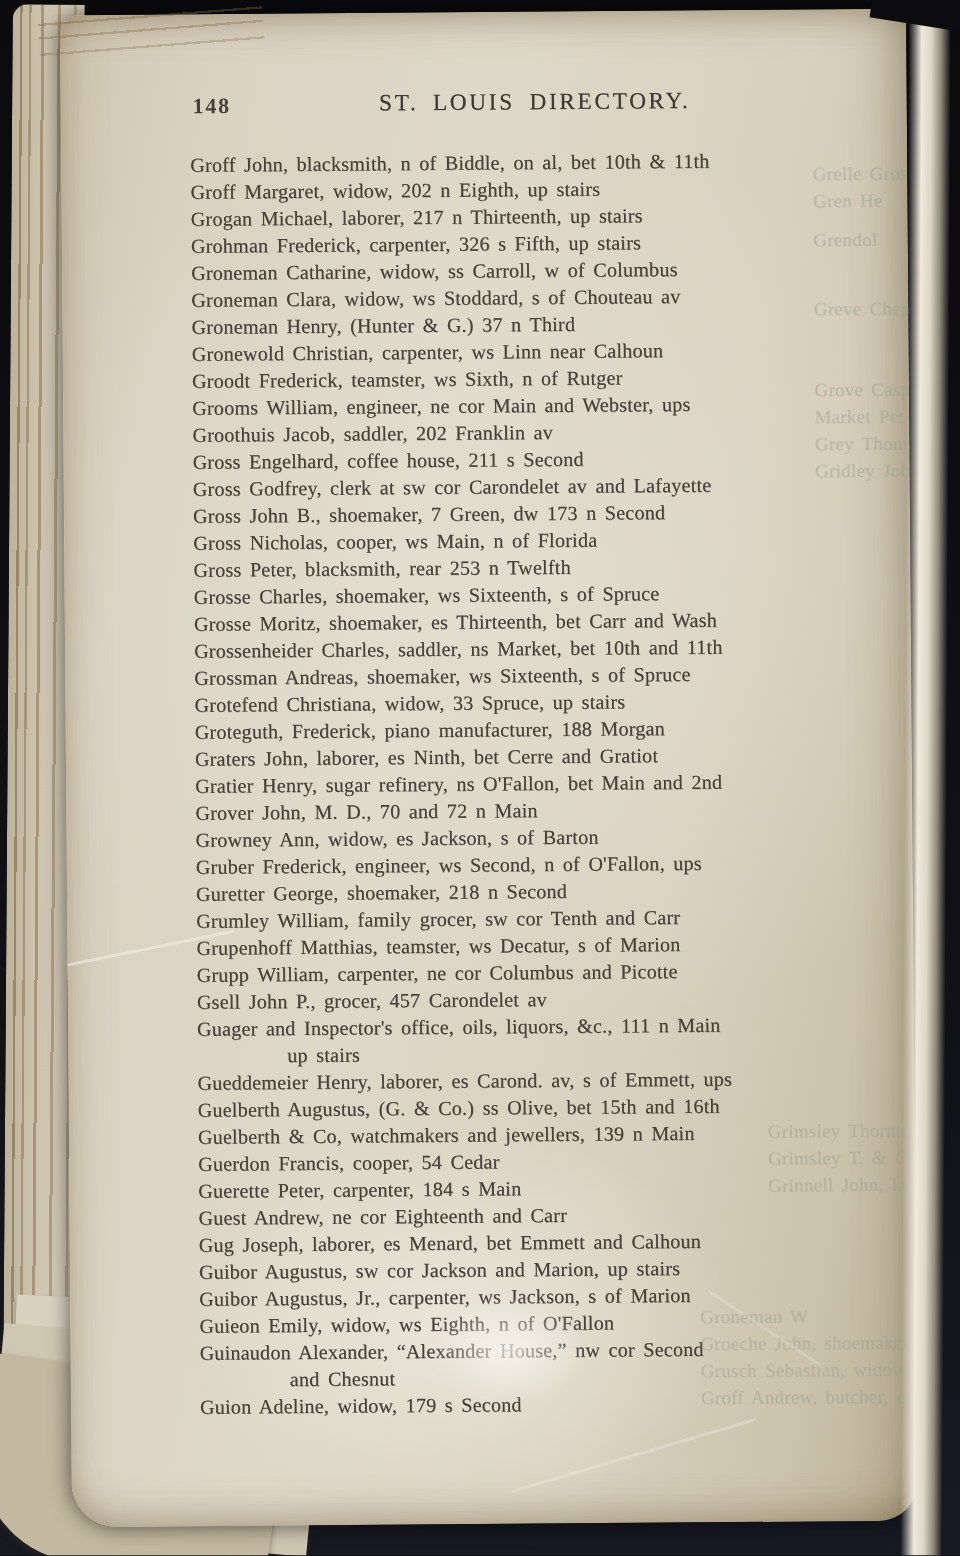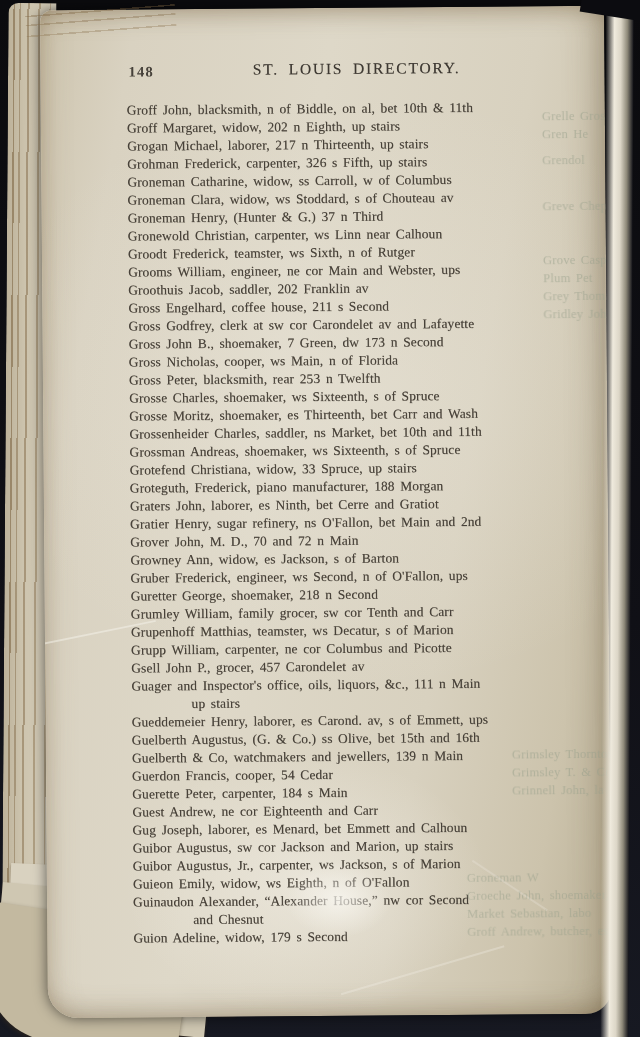--- a/index.html
+++ b/index.html
@@ -176,33 +176,33 @@
 and Chesnut</div>
         <div class="entry">Guion Adeline, widow, 179 s Second</div>
       </div>
 
     <div class="ghost-group ghost-right">
         <div class="ghost" style="top: 0px;">Grelle Gross</div>
         <div class="ghost" style="top: 18px;">Gren He</div>
         <div class="ghost" style="top: 44px;">Grendol</div>
         <div class="ghost" style="top: 90px;">Greve Chep</div>
         <div class="ghost" style="top: 112px; margin-top: 32px;">Grove Casp</div>
-        <div class="ghost" style="top: 162px;">Plum Pet</div>
+        <div class="ghost" style="top: 162px;">Market Pet</div>
         <div class="ghost" style="top: 180px;">Grey Thomas, bla</div>
         <div class="ghost" style="top: 198px;">Gridley John Bl</div>
       </div>
     <div class="ghost-group ghost-mid">
         <div class="ghost" style="top: 0px;">Grimsley Thornton, (G.</div>
         <div class="ghost" style="top: 18px;">Grimsley T. &amp; Co.</div>
         <div class="ghost" style="top: 36px;">Grinnell John, la</div>
       </div>
     <div class="ghost-group ghost-bottom">
         <div class="ghost" style="top: 0px;">Groneman W</div>
         <div class="ghost" style="top: 18px;">Groeche John, shoemaker, 156 s Third, up</div>
-        <div class="ghost" style="top: 36px;">Market Sebastian, labo</div>
+        <div class="ghost" style="top: 36px;">Grusch Sebastian, widow</div>
         <div class="ghost" style="top: 54px;">Groff Andrew, butcher, es Plum, 4 of Main</div>
       </div>
 
     <div class="worn-spot"></div>
     <div class="scratch s1"></div>
     <div class="scratch s2"></div>
     <div class="scratch s3"></div>
   </div>
 
   <div class="stack-top"></div>

